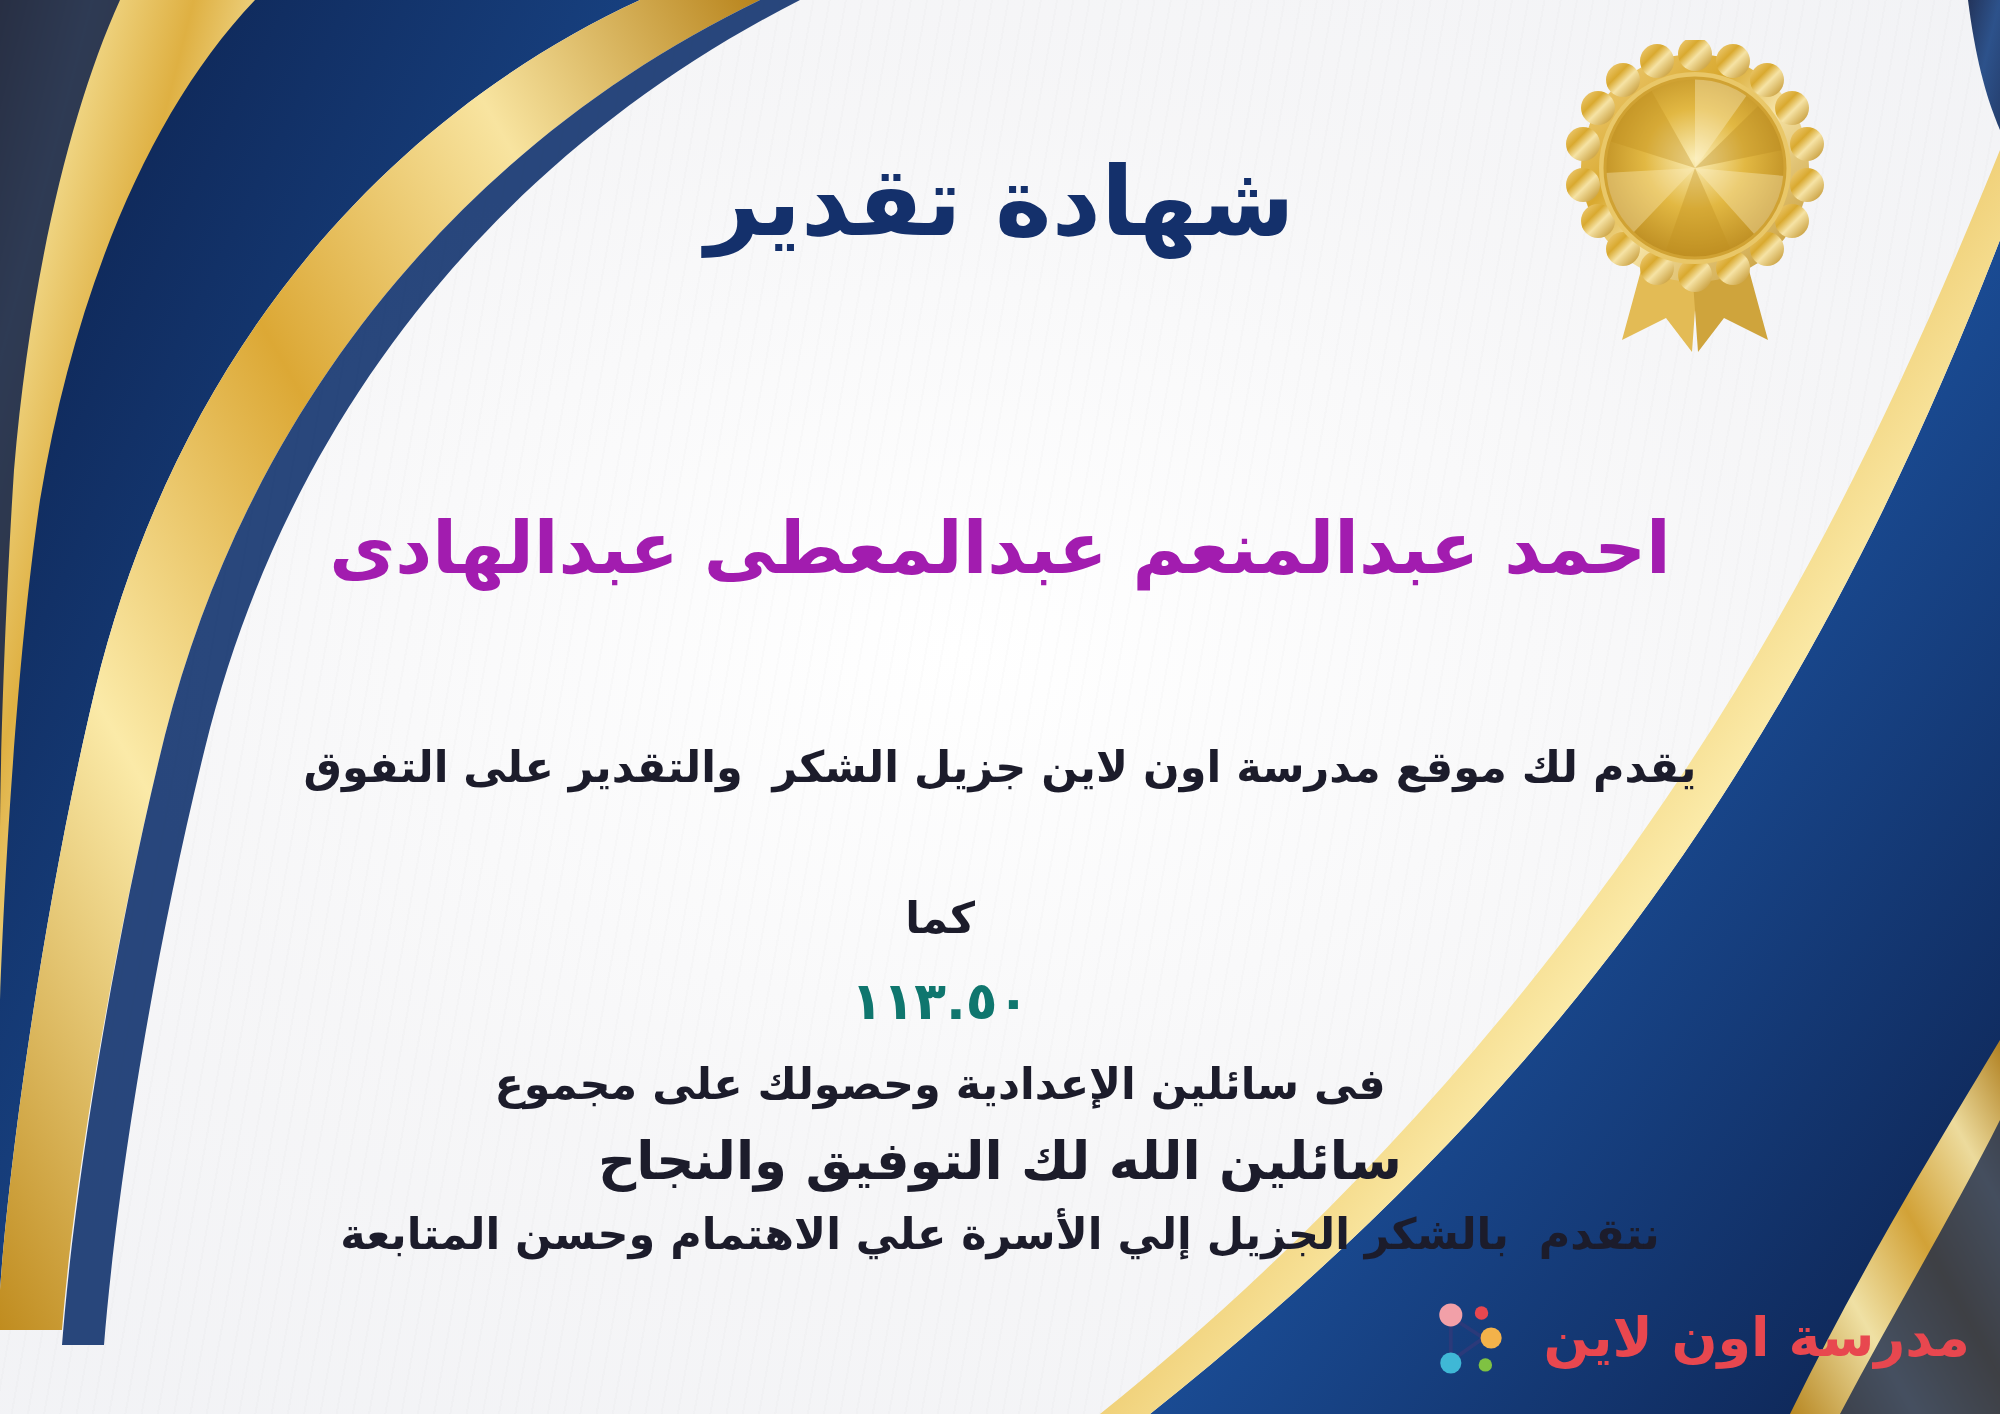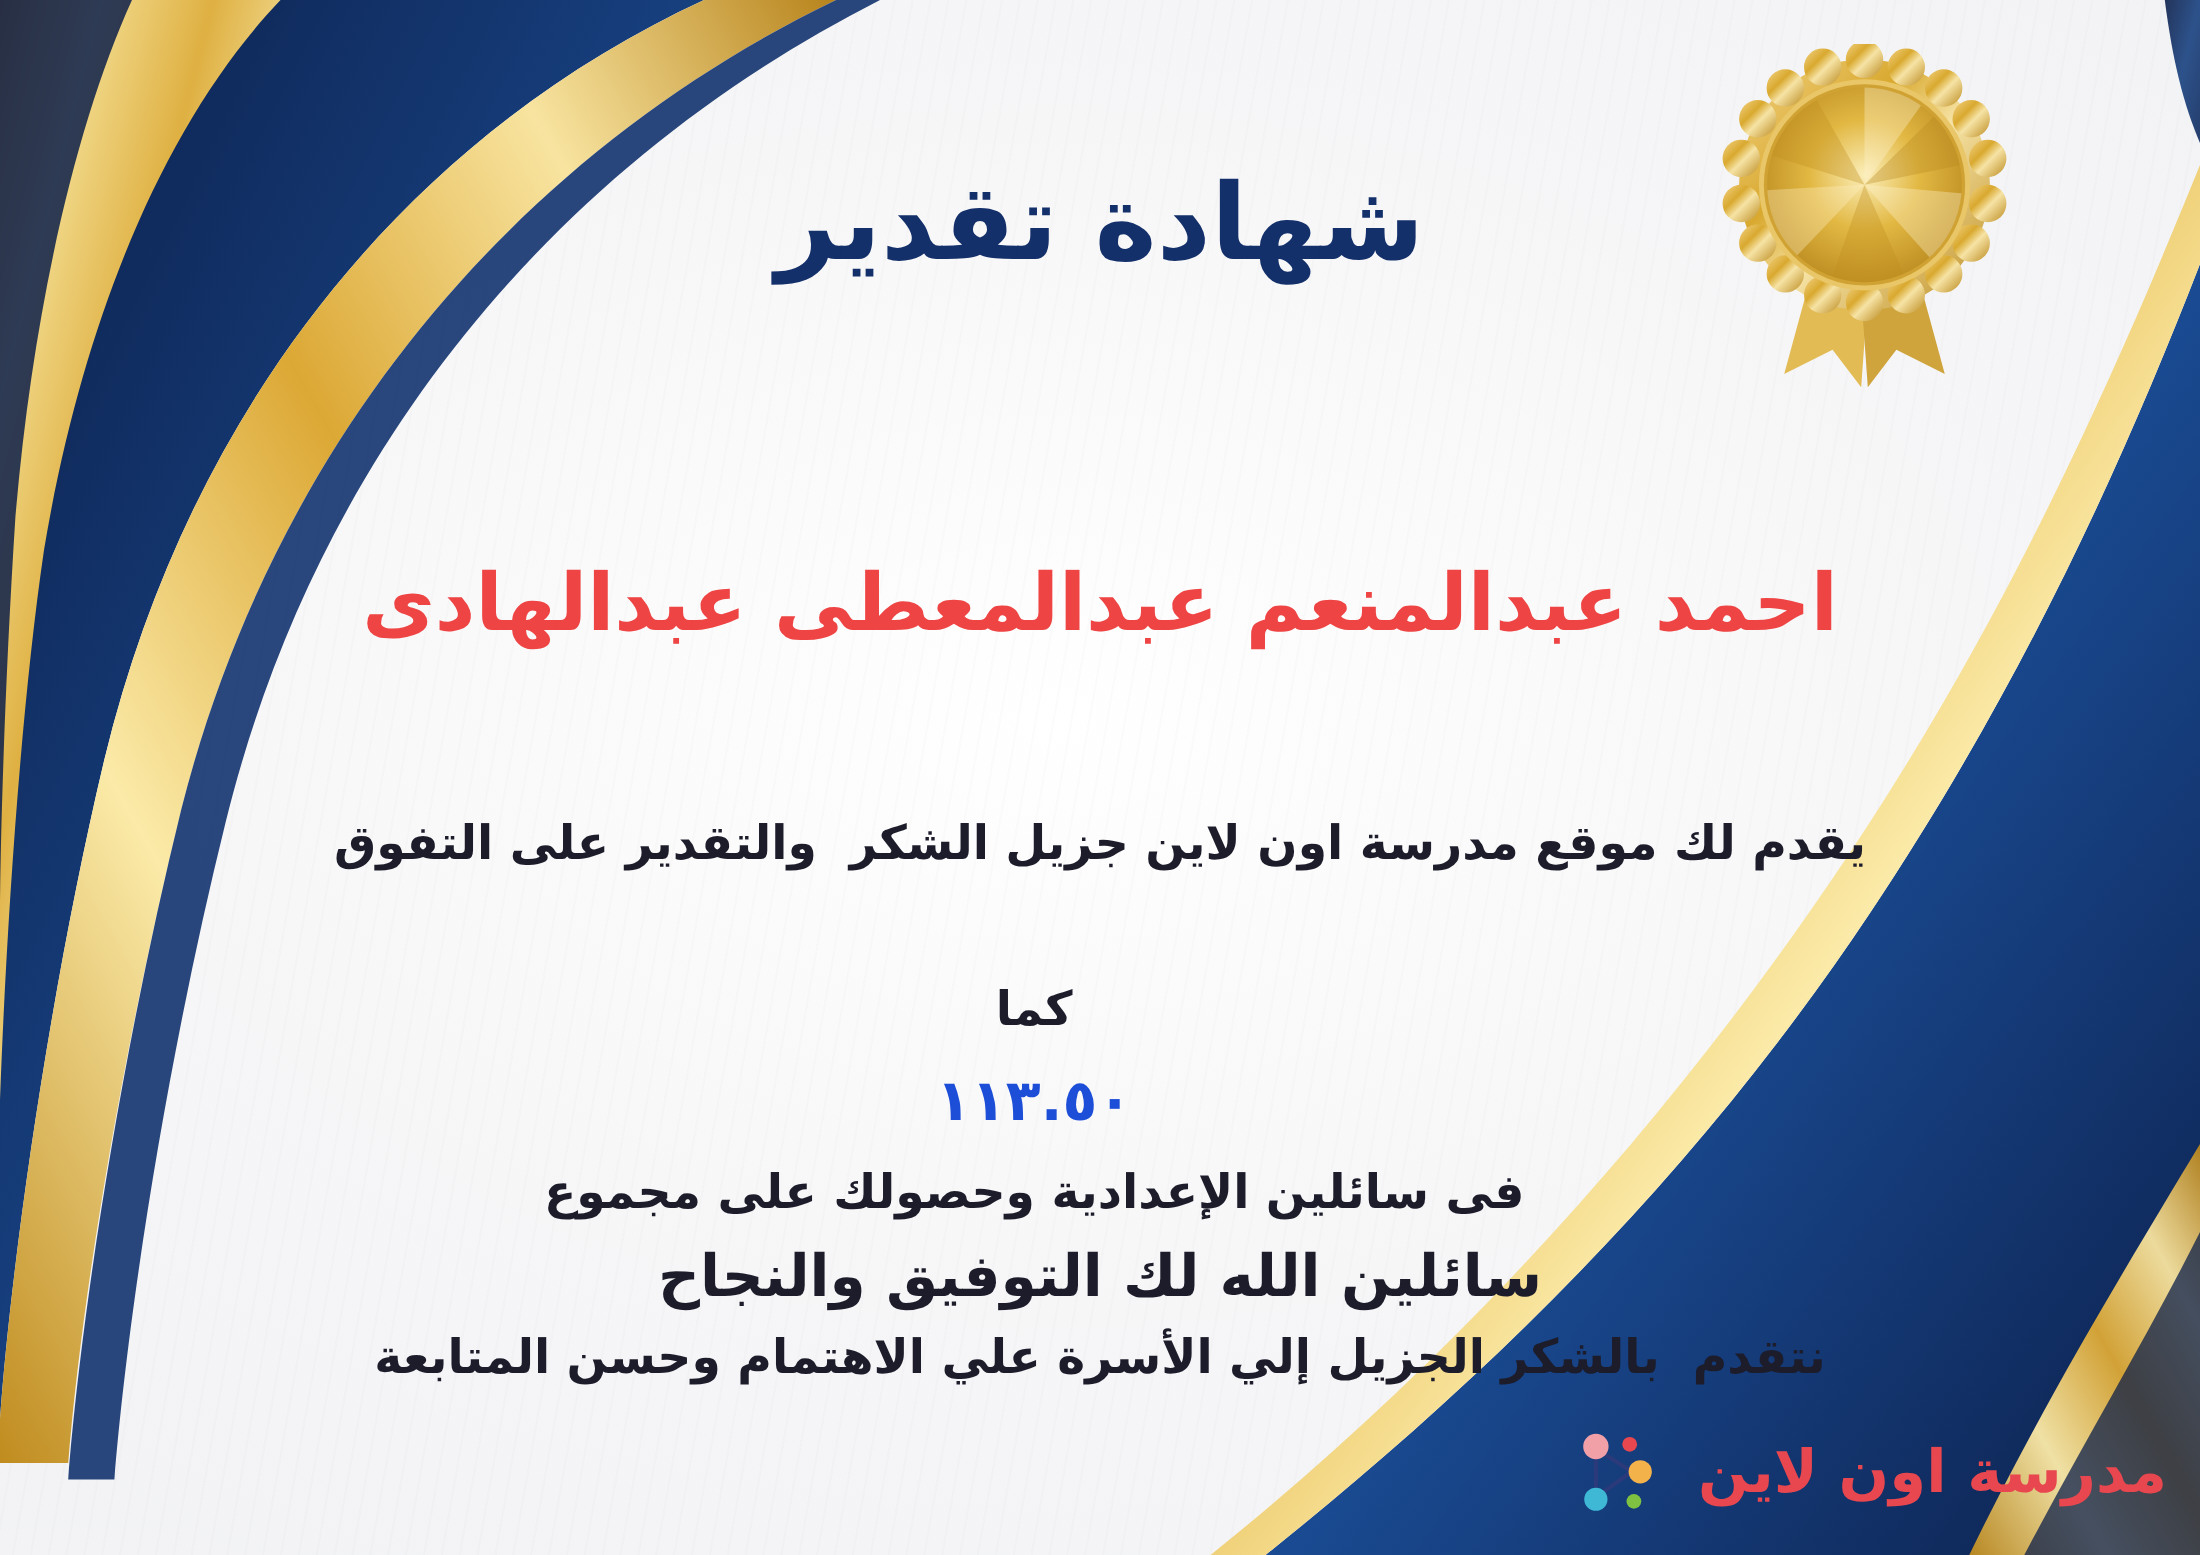--- a/index.html
+++ b/index.html
@@ -85,21 +85,21 @@
     line-height: 1.1;
   }
 
   .recipient {
     position: absolute;
     top: 505px;
     left: 0;
     right: 0;
     font-size: 72px;
     font-weight: 700;
-    color: #ef4444;
+    color: #a21caf;
     line-height: 1.2;
     padding: 0 140px;
     box-sizing: border-box;
     text-align: center;
   }
 
   .body-text {
     position: absolute;
     top: 730px;
     left: 0;
@@ -113,21 +113,21 @@
   }
 
   .body-line {
     display: block;
     white-space: pre-wrap;
   }
 
   .score {
     font-size: 52px;
     font-weight: 700;
-    color: #1d4ed8;
+    color: #0f766e;
     letter-spacing: 2px;
   }
 
   .closing {
     position: absolute;
     top: 1130px;
     left: 0;
     right: 0;
     font-size: 53px;
     font-weight: 600;

